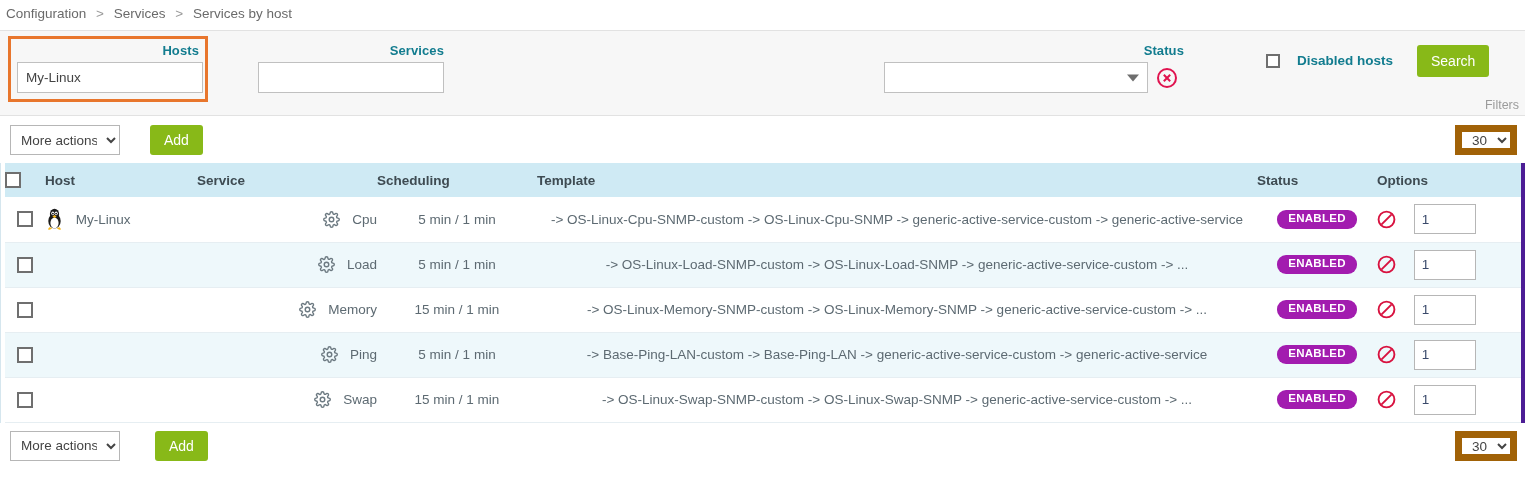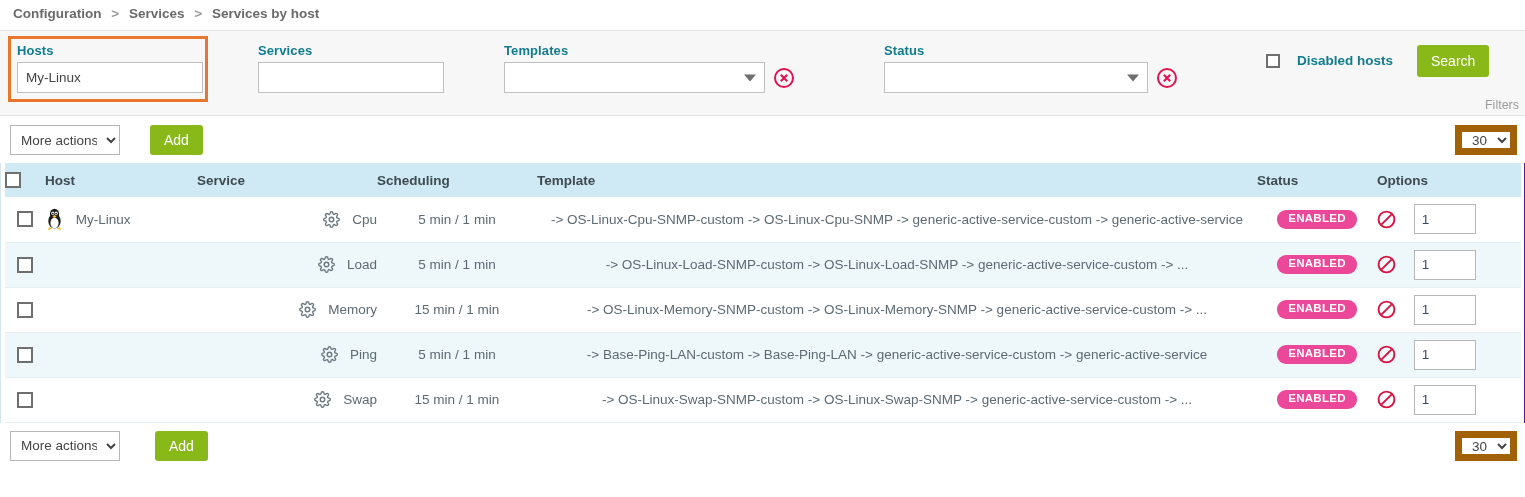--- a/index.html
+++ b/index.html
@@ -9,45 +9,45 @@
     background: #ffffff;
     font-family: "Liberation Sans", sans-serif;
     font-size: 13px;
     color: #393939;
     overflow: hidden;
   }
 
   
   .breadcrumb {
     height: 30px;
-    padding: 6px 0 0 13px;
+    padding: 6px 0 0 6px;
     font-size: 13.5px;
     color: #6a6a6a;
     background: #ffffff;
     white-space: nowrap;
-    font-weight: bold;
   }
   .breadcrumb .sep { padding: 0 6px; color: #9a9a9a; }
 
   
   .filter-panel {
     position: relative;
     height: 86px;
     background: #f7f7f7;
     border-top: 1px solid #e2e2e2;
     border-bottom: 1px solid #e2e2e2;
   }
   .fgroup { position: absolute; }
   .flabel {
     font-weight: bold;
     font-size: 13px;
     color: #127c8f;
     margin-bottom: 4px;
     display: block;
     letter-spacing: .1px;
+    text-align: right;
   }
   .ftext {
     height: 31px;
     border: 1px solid #c0c0c0;
     background: #ffffff;
     padding: 0 8px;
     font-family: "Liberation Sans", sans-serif;
     font-size: 13.5px;
     color: #444;
     outline: none;
@@ -169,21 +169,21 @@
   table.svc tbody td {
     height: 45px;
     font-size: 13.5px;
     color: #5d6a72;
     padding: 0;
     border-bottom: 1px solid #e6eef2;
     vertical-align: middle;
   }
   tr.odd  td { background: #ffffff; }
   tr.even td { background: #eef8fb; }
-  .table-wrap { border-left: 1px solid #d5e6ee; border-right: 1px solid #4c1d95; }
+  .table-wrap { border-left: 1px solid #d5e6ee; border-right: 5px solid #4c1d95; }
 
   .cell-chk { width: 40px; text-align: center; }
   .cell-host { width: 152px; }
   .cell-service { width: 180px; text-align: right; }
   .cell-sched { width: 160px; text-align: center; }
   .cell-template { width: 720px; text-align: center; }
   .cell-status { width: 120px; text-align: center; }
   .cell-options { width: 144px; }
 
   .tchk {
@@ -191,21 +191,21 @@
     border: 2px solid #6f6f6f;
     background: #fff;
     display: inline-block;
     vertical-align: middle;
   }
   .gear { vertical-align: middle; margin-right: 8px; }
   .svc-name { vertical-align: middle; }
 
   .badge {
     display: inline-block;
-    background: #ec4899;
+    background: #a21caf;
     color: #ffffff;
     font-size: 11.5px;
     font-weight: bold;
     letter-spacing: .3px;
     border-radius: 9px;
     padding: 3px 11px 4px 11px;
     line-height: 1;
     text-align: center;
   }
   .deny { vertical-align: middle; margin-right: 14px; }
@@ -240,30 +240,20 @@
   <div class="fgroup hosts-box" style="left:8px; top:5px; width:200px;">
     <span class="flabel">Hosts</span>
     <input class="ftext" style="width: 186px;" type="text" value="My-Linux">
   </div>
 
   <div class="fgroup" style="left:258px; top:12px; width:186px;">
     <span class="flabel">Services</span>
     <input class="ftext" style="width: 186px;" type="text" value="">
   </div>
 
-  <div class="fgroup" style="left:504px; top:12px; width:290px;">
-    <span class="flabel">Templates</span>
-    <div style="display:flex; align-items:center; gap:9px;">
-      <div class="fselect" style="width:264px;">
-        <span></span>
-        <span class="caret"></span>
-      </div>
-      <span class="clear-icon"></span>
-    </div>
-  </div>
 
   <div class="fgroup" style="left:884px; top:12px; width:300px;">
     <span class="flabel">Status</span>
     <div style="display:flex; align-items:center; gap:9px;">
       <div class="fselect" style="width:264px;">
         <span></span>
         <span class="caret"></span>
       </div>
       <span class="clear-icon"></span>
     </div>

